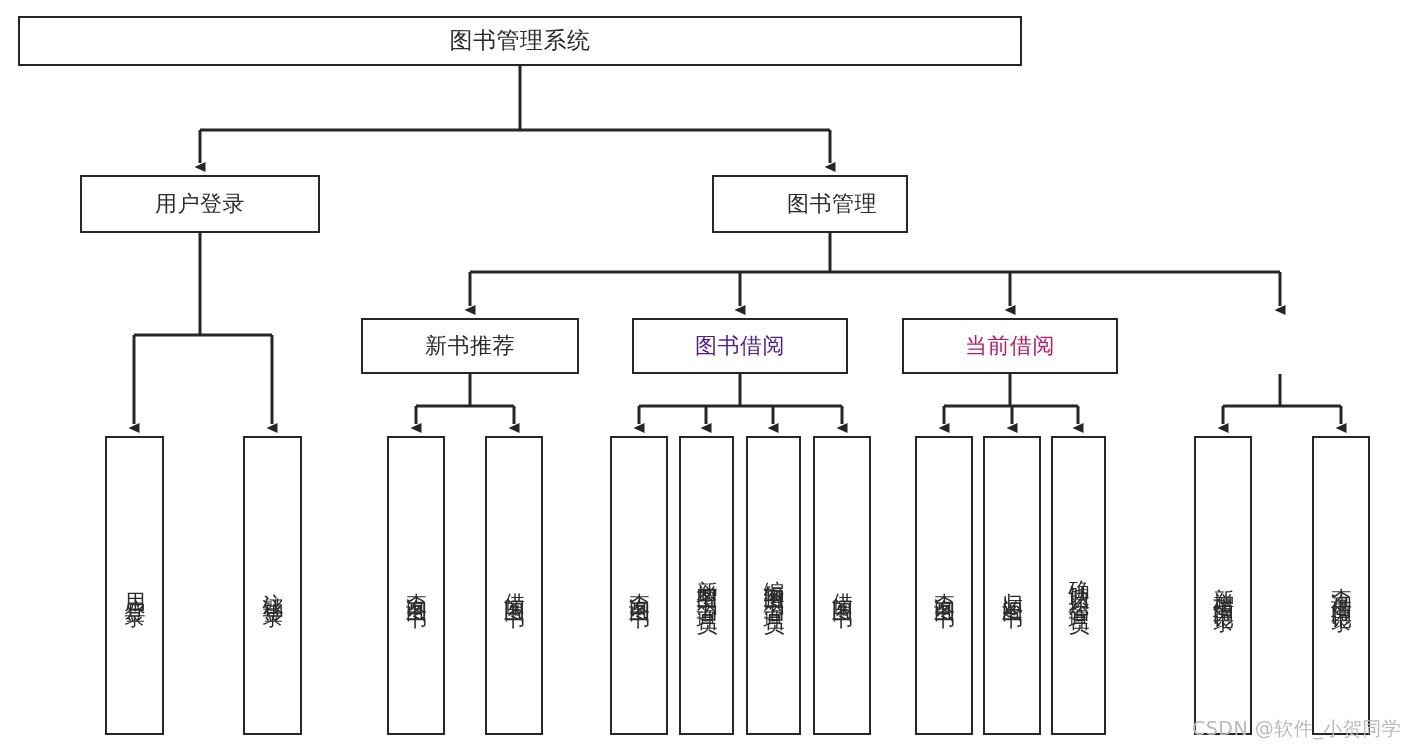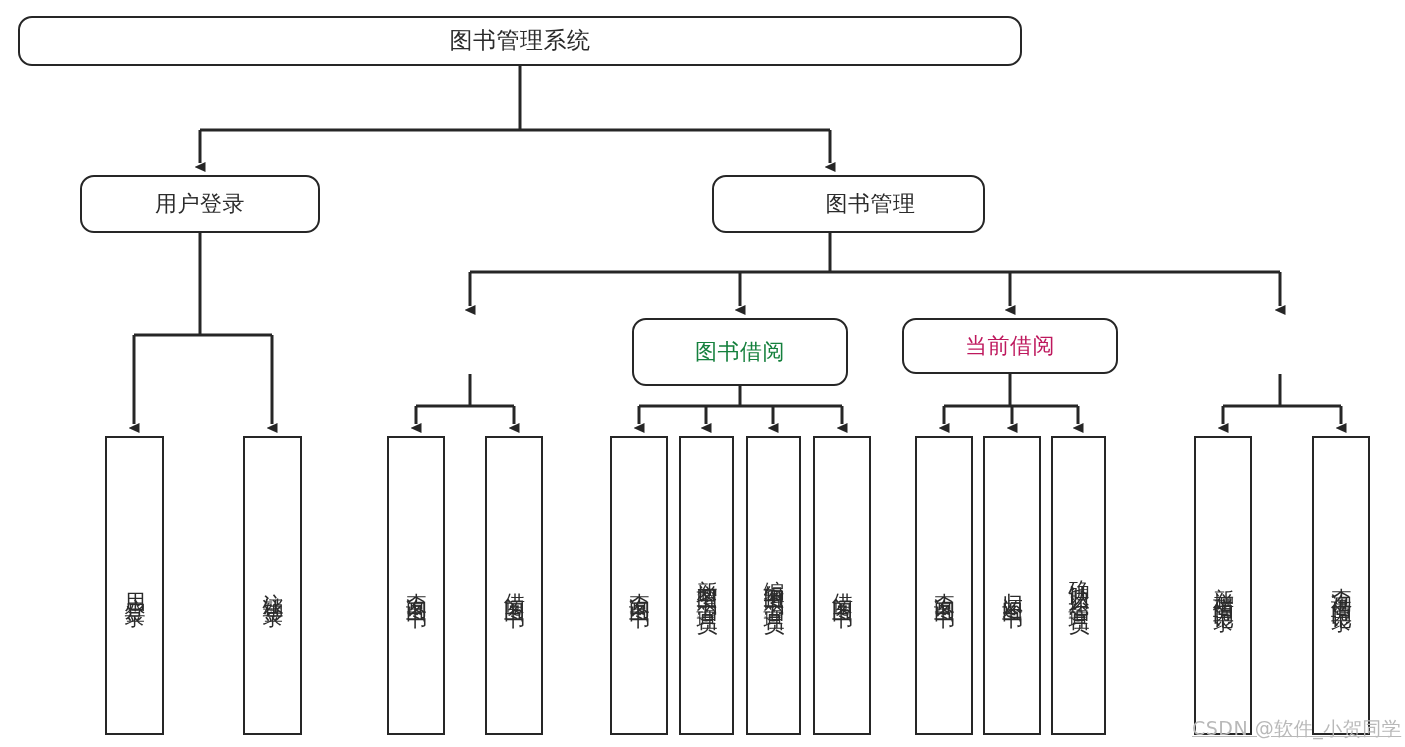--- a/index.html
+++ b/index.html
@@ -33,21 +33,20 @@
     background: #ffffff;
     display: flex;
     align-items: center;
     justify-content: center;
     color: #2b2b2b;
     line-height: 1.18;
   }
   .node.horiz {
     font-size: 22px;
     letter-spacing: 0.5px;
-    border-radius: 14px;
   }
   .node.root {
     font-size: 23px;
   }
   .node.vert {
     font-size: 21px;
   }
   .node.vert .vlabel {
     writing-mode: vertical-rl;
     text-orientation: upright;
@@ -123,25 +122,28 @@
     </g>
   </svg>
 
   <div class="node horiz root" style="left: 18px; top: 16px; width: 1004px; height: 50px; border-color: rgb(38, 38, 38); color: rgb(43, 43, 43);">
     <span class="hlabel">图书管理系统</span>
   </div>
 
   <div class="node horiz" style="left: 80px; top: 175px; width: 240px; height: 58px; border-color: rgb(38, 38, 38); color: rgb(43, 43, 43);">
     <span class="hlabel">用户登录</span>
   </div>
-  <div class="node horiz" style="left: 712px; top: 175px; width: 273px; height: 58px; border-color: rgb(38, 38, 38); color: rgb(43, 43, 43); padding-left: 44px;">
+  <div class="node horiz" style="left: 712px; top: 175px; width: 196px; height: 58px; border-color: rgb(38, 38, 38); color: rgb(43, 43, 43); padding-left: 44px;">
     <span class="hlabel">图书管理</span>
   </div>
 
-  <div class="node horiz" style="left: 632px; top: 318px; width: 216px; height: 68px; border-color: rgb(38, 38, 38); color: #15803d;">
+  <div class="node horiz" style="left: 361px; top: 318px; width: 218px; height: 56px; border-color: rgb(38, 38, 38); color: rgb(43, 43, 43);">
+    <span class="hlabel">新书推荐</span>
+  </div>
+  <div class="node horiz" style="left: 632px; top: 318px; width: 216px; height: 56px; border-color: rgb(38, 38, 38); color: #4c1d95;">
     <span class="hlabel">图书借阅</span>
   </div>
   <div class="node horiz" style="left: 902px; top: 318px; width: 216px; height: 56px; border-color: rgb(38, 38, 38); color: #be185d;">
     <span class="hlabel">当前借阅</span>
   </div>
 
   <div class="node vert" style="left: 105px; top: 436px; width: 59px; height: 299px; border-color: rgb(38, 38, 38); color: rgb(43, 43, 43);">
     <span class="vlabel">用户登录</span>
   </div>
   <div class="node vert" style="left: 243px; top: 436px; width: 59px; height: 299px; border-color: rgb(38, 38, 38); color: rgb(43, 43, 43);">
@@ -174,15 +176,15 @@
   <div class="node vert" style="left: 1051px; top: 436px; width: 55px; height: 299px; border-color: rgb(38, 38, 38); color: rgb(43, 43, 43);">
     <span class="vlabel">确认归还（管理员）</span>
   </div>
   <div class="node vert" style="left: 1194px; top: 436px; width: 58px; height: 299px; border-color: rgb(38, 38, 38); color: rgb(43, 43, 43);">
     <span class="vlabel">新增借阅记录</span>
   </div>
   <div class="node vert" style="left: 1312px; top: 436px; width: 58px; height: 299px; border-color: rgb(38, 38, 38); color: rgb(43, 43, 43);">
     <span class="vlabel">查询借阅记录</span>
   </div>
 
-  <div class="watermark" style="left: 1192px; top: 716px; color: rgb(185, 185, 185); text-decoration: underline;">CSDN @软件_小贺同学</div>
+  <div class="watermark" style="left: 1192px; top: 716px; color: rgb(185, 185, 185);">CSDN @软件_小贺同学</div>
 
 </div>
 
 </body></html>

